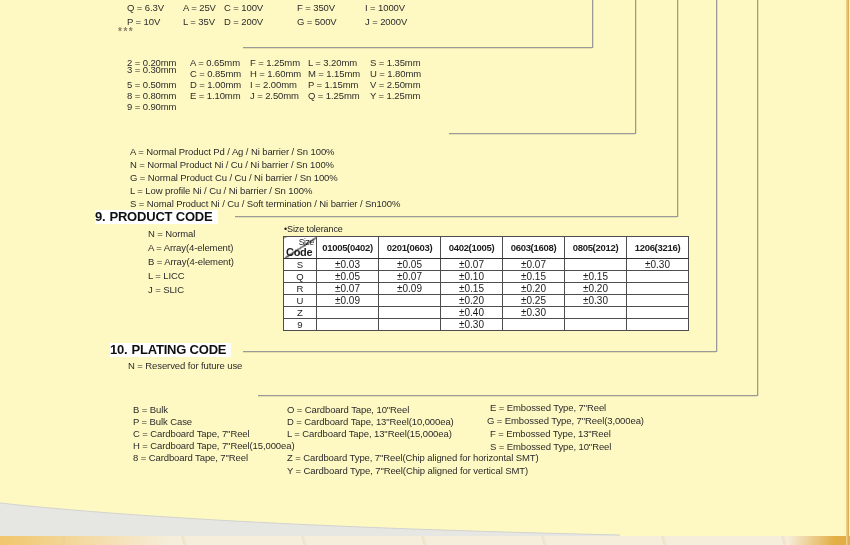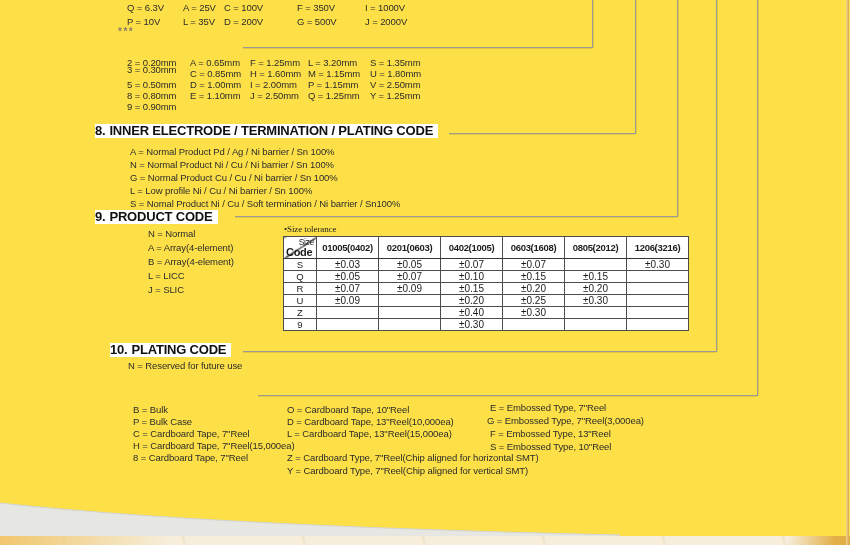--- a/index.html
+++ b/index.html
@@ -1,33 +1,33 @@
 <!DOCTYPE html>
 <html><head>
 <meta charset="utf-8">
 <style>
   html,body { margin:0; padding:0; background:#ffffff; }
   .page {
-    position:relative; width:850px; height:545px; background:#fde047;
+    position:relative; width:850px; height:545px; background:#fef9c3;
     font-family:"Liberation Sans", sans-serif; color:#2a2a2a; overflow:hidden;
   }
   .item {
     position:absolute; font-size:9.5px; line-height:11px; white-space:nowrap;
     color:#2b2b2b; letter-spacing:-0.1px;
   }
   .heading {
     position:absolute; font-weight:bold; font-size:13px; line-height:14px;
     color:#101010; white-space:nowrap; letter-spacing:-0.2px;
     background:#ffffff; padding-right:5px; z-index:2;
   }
   .heading span + span { margin-left:4px; }
   .rule { position:absolute; height:1px; background:#9a9a98; box-shadow:0 1px 0 rgba(0,0,0,0.10); z-index:1; }
   .riser { position:absolute; top:0; width:1px; background:#9a9a98; box-shadow:1px 0 0 rgba(0,0,0,0.10); z-index:1; }
   .marker { position:absolute; font-size:10px; font-weight:bold; letter-spacing:1.5px; color:#8d7b66; }
-  .table-caption { font-size:9px; color:#222;font-family:Liberation Serif, serif; }
+  .table-caption { font-size:9px; color:#222; }
 
   table.tol-table { position:absolute; left:283px; top:236px; border-collapse:collapse; table-layout:fixed; background:#fff; }
   table.tol-table th, table.tol-table td {
     border:1px solid #4d4d4d; padding:0; margin:0; text-align:center;
     font-weight:normal; color:#1c1c1c; overflow:hidden;
   }
   table.tol-table thead th { height:21px; font-size:9.5px; letter-spacing:-0.3px; border-bottom:1.5px solid #333; }
   table.tol-table thead th.colhead { width:61px;font-weight:bold; }
   table.tol-table td { height:11px; font-size:10px; }
   table.tol-table td.code { font-size:9.5px; }
@@ -98,23 +98,20 @@
     <span class="item" style="left:308px;top:79px">P = 1.15mm</span>
     <span class="item" style="left:370px;top:79px">V = 2.50mm</span>
     <span class="item" style="left:127px;top:90px">8 = 0.80mm</span>
     <span class="item" style="left:190px;top:90px">E = 1.10mm</span>
     <span class="item" style="left:250px;top:90px">J = 2.50mm</span>
     <span class="item" style="left:308px;top:90px">Q = 1.25mm</span>
     <span class="item" style="left:370px;top:90px">Y = 1.25mm</span>
     <span class="item" style="left:127px;top:101px">9 = 0.90mm</span>
   </div>
 
-  <div class="heading" style="left:95px;top:124px">
-    <span>8.</span><span>INNER ELECTRODE / TERMINATION / PLATING CODE</span>
-  </div>
   <div class="rule" style="left:449px;top:133px;width:186px"></div>
   <div class="riser" style="left:635px;height:134px"></div>
 
   <div>
     <span class="item" style="left:130px;top:146px">A = Normal Product Pd / Ag / Ni barrier / Sn 100%</span>
     <span class="item" style="left:130px;top:159px">N = Normal Product Ni / Cu / Ni barrier / Sn 100%</span>
     <span class="item" style="left:130px;top:172px">G = Normal Product Cu / Cu / Ni barrier / Sn 100%</span>
     <span class="item" style="left:130px;top:185px">L = Low profile Ni / Cu / Ni barrier / Sn 100%</span>
     <span class="item" style="left:130px;top:198px">S = Nomal Product Ni / Cu / Soft termination / Ni barrier / Sn100%</span>
   </div>

